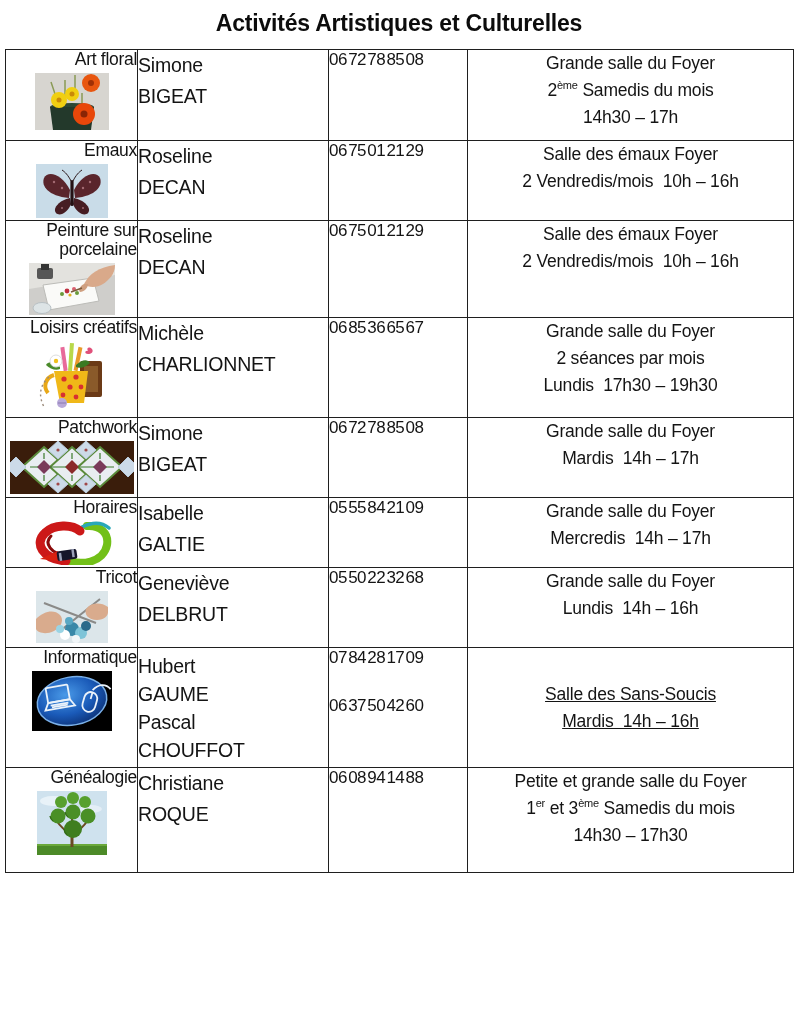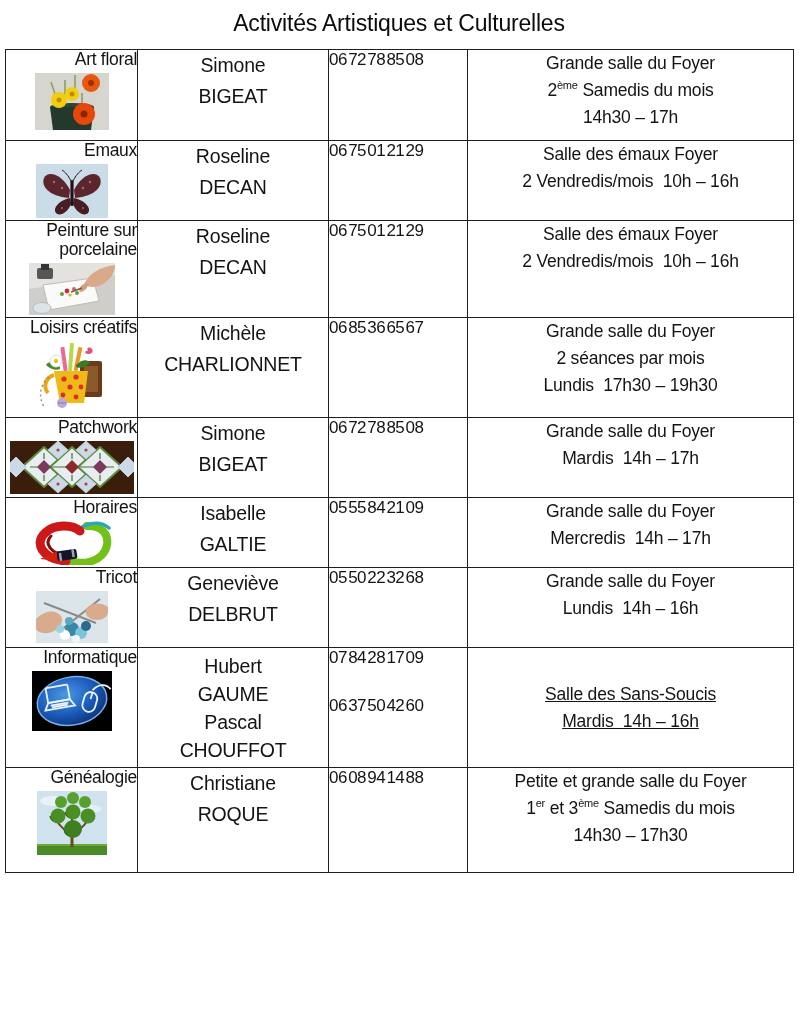--- a/index.html
+++ b/index.html
@@ -1,27 +1,27 @@
 <!DOCTYPE html>
 <html><head>
 <meta charset="utf-8">
 <style>
   html,body{margin:0;padding:0;background:#ffffff;}
   .page{position:relative;width:798px;height:1024px;background:#ffffff;
         font-family:"Liberation Sans",sans-serif;color:#141414;overflow:hidden;}
-  .title{font-size:23px;font-weight:normal;text-align:center;margin:10px 0 0 0;
+  .title{font-size:23px;font-weight:bold;text-align:center;margin:10px 0 0 0;
          letter-spacing:-0.2px;color:#0c0c0c;}
   table.grid{border-collapse:collapse;table-layout:fixed;width:788px;margin:12px 0 0 5px;}
   table.grid th,table.grid td{border:1.6px solid #1f1f1f;padding:0;overflow:hidden;}
   th{font-size:20px;font-weight:bold;letter-spacing:-0.2px;text-align:center;vertical-align:middle;}
   .c-act{vertical-align:top;padding:3px 3px 0 5px;}
   .act-label{font-size:17.5px;line-height:19px;letter-spacing:-0.3px;text-align:right;}
   .imgbox{margin:4px auto 0 auto;}
   .imgbox svg{display:block;margin:0 auto;}
-  .c-name{vertical-align:top;padding:6px 2px 0 9px;font-size:19.5px;line-height:31px;letter-spacing:-0.2px;text-align:center;}
+  .c-name{vertical-align:top;padding:6px 2px 0 9px;font-size:19.5px;line-height:31px;letter-spacing:-0.2px;}
   .r-info .c-name{line-height:28px;padding-top:4px;}
   .c-phone{vertical-align:top;padding-top:28px;text-align:left;font-size:17px;
            letter-spacing:-0.5px;word-spacing:-3px;}
   .c-phone .ph + .ph{margin-top:28px;}
   .c-sched{vertical-align:top;padding-top:5px;text-align:center;font-size:17.5px;
            line-height:27px;letter-spacing:-0.2px;}
   .r-info .c-sched{vertical-align:middle;padding-top:0;text-decoration:underline;}
   .sched-line{white-space:pre-wrap;}
   sup{font-size:11px;line-height:0;}
   .phone-ico{display:inline-block;}

